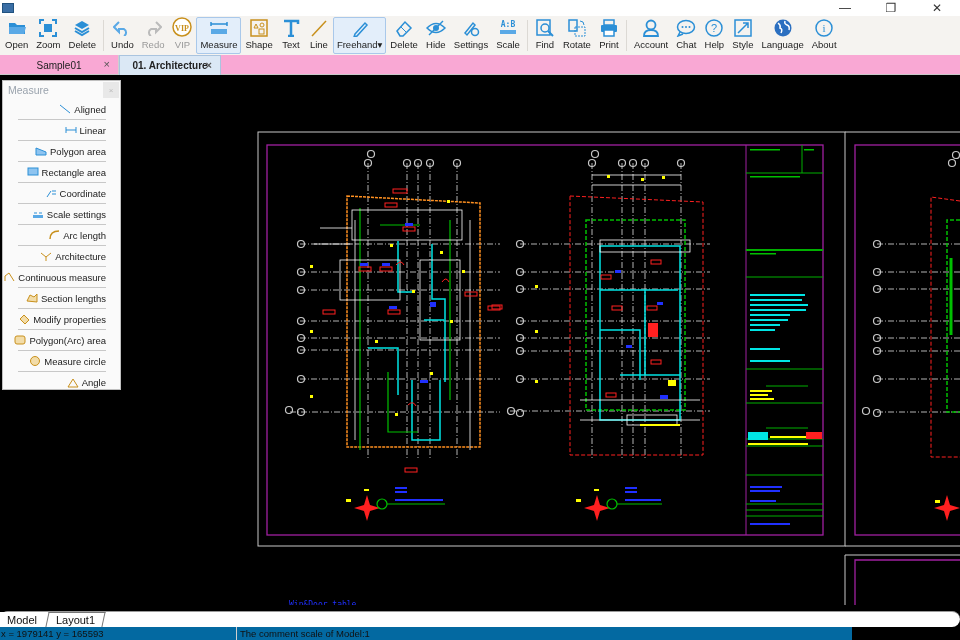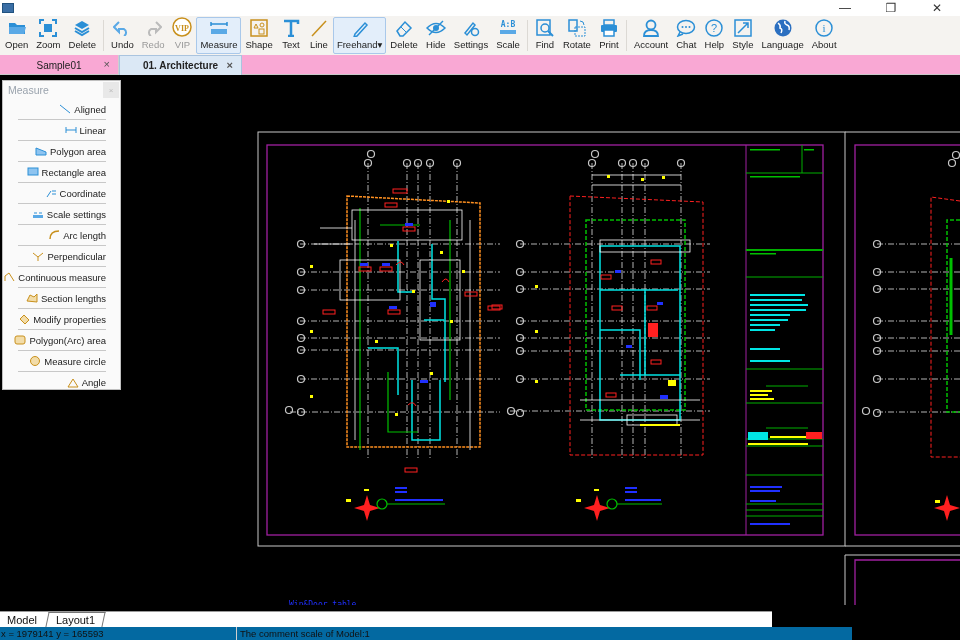--- a/index.html
+++ b/index.html
@@ -21,21 +21,21 @@
   .doc-tab.active { background: #dbe8f5; font-weight: bold; border: 1px solid #aac4df; border-bottom: none; }
   .tab-close { position: absolute; right: 8px; top: 3px; font-size: 11px; color: #555; }
   .canvas { position: absolute; left: 0; top: 75px; width: 960px; height: 530px; background: #000; overflow: hidden; }
   .canvas svg { position: absolute; left: 0; top: 0; }
   .measure-panel { position: absolute; left: 2px; top: 80px; width: 119px; height: 310px; background: #fafafa; border: 1px solid #bfbfbf; }
   .mp-header { height: 18px; display: flex; align-items: center; padding-left: 5px; font-size: 10.5px; color: #9aa3ad; }
   .mp-close { position: absolute; right: 1px; top: 1px; width: 16px; height: 16px; background: #e8e8e8; font-size: 8px; color: #bbb; display: flex; align-items: center; justify-content: center; }
   .mp-item { position: relative; height: 21px; margin: 0 14px 0 15px; border-bottom: 1px solid #c8c8c8; display: flex; align-items: center; justify-content: flex-end; font-size: 9.5px; color: #1a1a1a; white-space: nowrap; }
   .mp-item:last-child { border-bottom: none; }
   .mp-icon { width: 12px; height: 10px; margin-right: 3px; display: inline-flex; align-items: center; justify-content: center; }
-  .layout-tabs { position: absolute; left: 0; top: 611px; width: 772px; height: 16px; background: #fff; border-top: 1px solid #9a9a9a; display: flex; align-items: flex-end; }
+  .layout-tabs { position: absolute; left: 0; top: 611px; width: 960px; height: 16px; background: #fff; border-top: 1px solid #9a9a9a; display: flex; align-items: flex-end; border-radius: 8px; }
   .ltab { height: 15px; padding: 0 8px; font-size: 11px; color: #111; display: flex; align-items: center; }
   .ltab.active { background: #fff; }
   .ltab.inactive { border: 1px solid #777; border-bottom: none; transform: skewX(-12deg); margin-left: 2px; }
   .ltab.inactive span { transform: skewX(12deg); display: inline-block; }
   .statusbar { position: absolute; left: 0; top: 627px; width: 852px; height: 13px; background: #0369a1; display: flex; font-size: 9.5px; color: #111; }
   .sb-coords { width: 237px; padding-left: 1px; border-right: 1px solid #cfcfcf; line-height: 13px; }
   .sb-scale { padding-left: 3px; line-height: 13px; }
 </style>
 </head>
 <body>
@@ -273,21 +273,21 @@
       </div>
     <span class="tb-label">About</span>
   </div>
 </div>
 
 <div class="tabstrip">
   <div class="doc-tab" style="width:119px;">
     <span>Sample01</span>
     <span class="tab-close">×</span>
   </div>
-  <div class="doc-tab active" style="width:123px;text-align:center;">
+  <div class="doc-tab active" style="width:102px;text-align:center;">
     <span>01. Architecture</span>
     <span class="tab-close">×</span>
   </div>
 </div>
 
 <div class="canvas">
   <svg width="960" height="536" viewBox="0 75 960 536">
 
     <rect x="258" y="132" width="587" height="414" fill="none" stroke="#c8c8c8" stroke-width="1"></rect>
     <line x1="845" y1="132" x2="960" y2="132" stroke="#c8c8c8"></line>
@@ -639,21 +639,21 @@
         </svg>
       </span>
       <span>Arc length</span>
     </div>
   <div class="mp-item">
       <span class="mp-icon">
         <svg width="12" height="10">
           <path d="M1 2l5 4 5-4M6 6v4" stroke="#c8901c" fill="none"></path>
         </svg>
       </span>
-      <span>Perpendicular</span>
+      <span>Architecture</span>
     </div>
   <div class="mp-item">
       <span class="mp-icon">
         <svg width="12" height="10">
           <path d="M2 9V4l4-3M6 1l5 8" stroke="#c8901c" fill="none"></path>
         </svg>
       </span>
       <span>Continuous measure</span>
     </div>
   <div class="mp-item">

